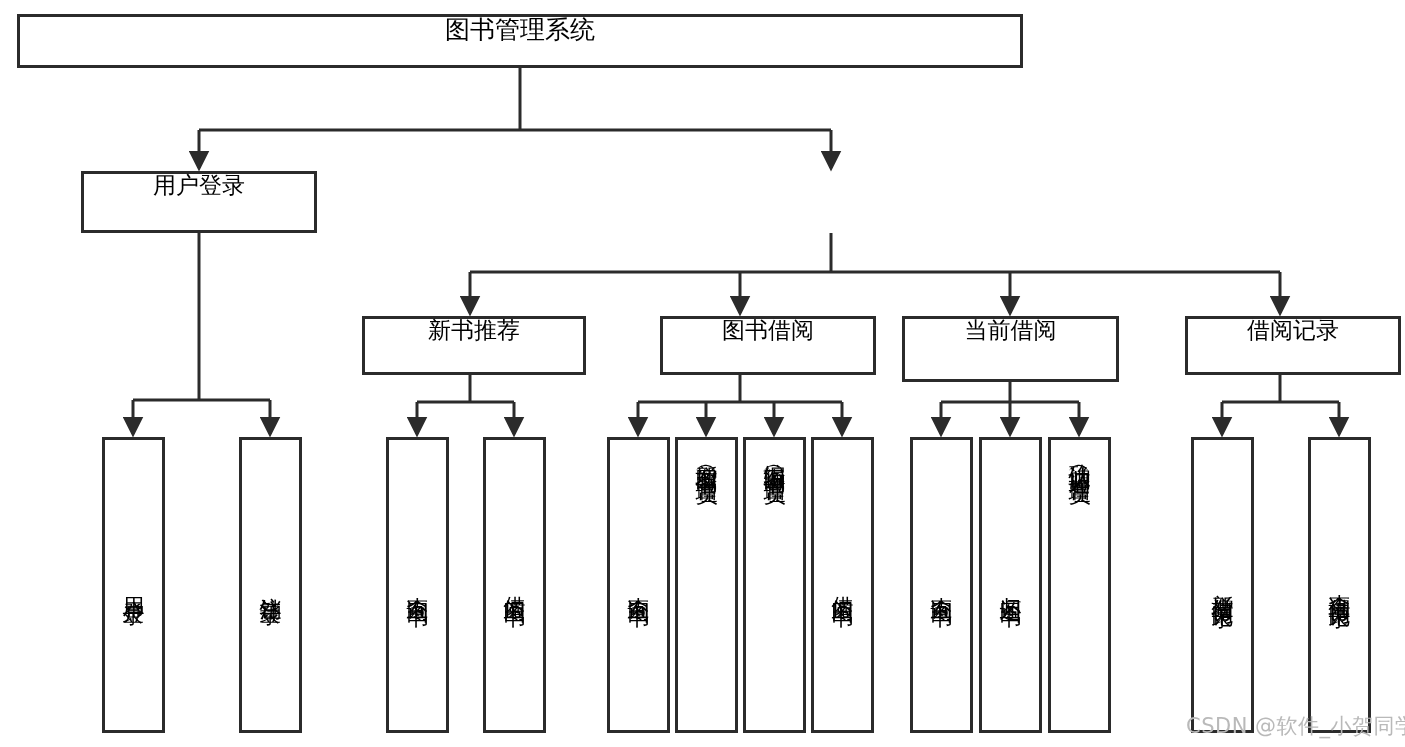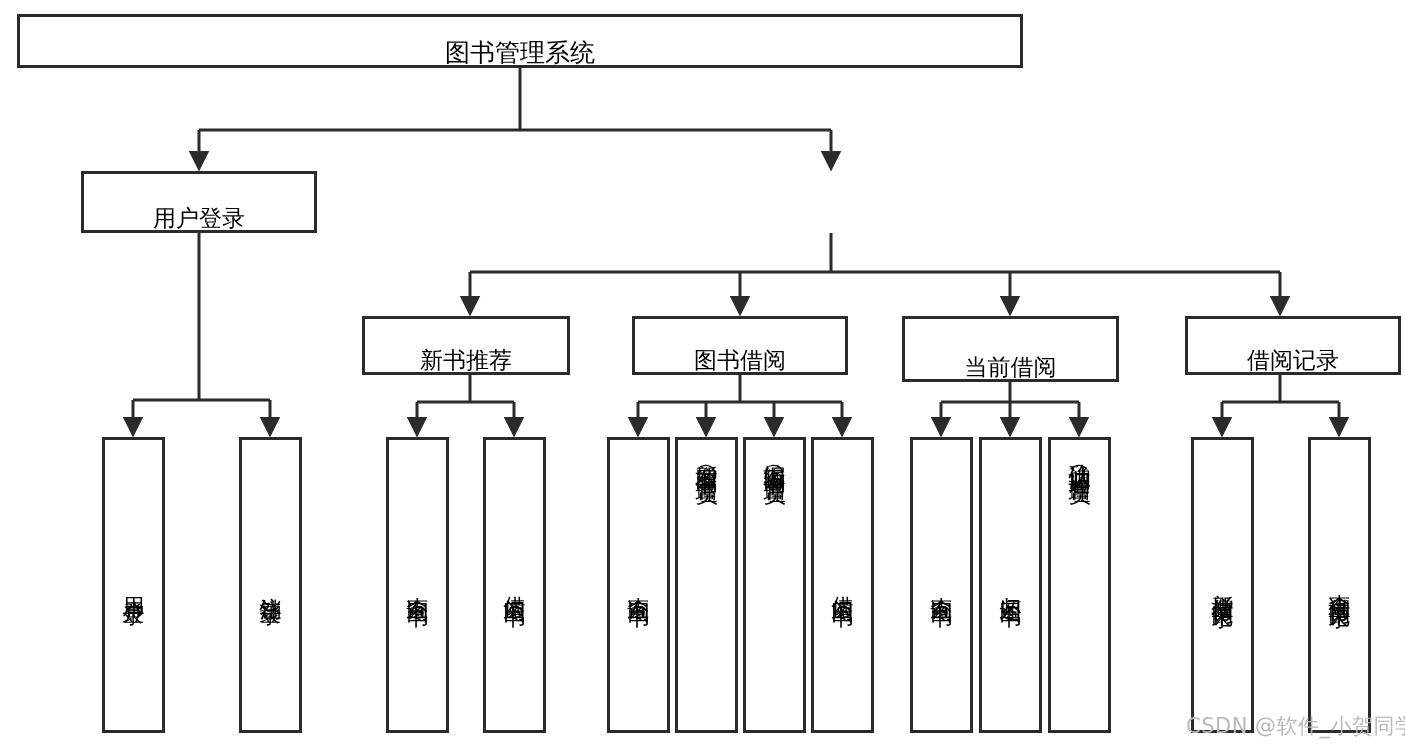--- a/index.html
+++ b/index.html
@@ -26,21 +26,21 @@
     width: 1405px;
     height: 747px;
     pointer-events: none;
   }
   .node {
     position: absolute;
     box-sizing: border-box;
     background: #ffffff;
     border: 3px solid #2b2b2b;
     display: flex;
-    align-items: flex-end;
+    align-items: flex-start;
     justify-content: center;
     text-align: center;
   }
   .node.lvl0 { font-size: 25px; }
   .node.lvl1 { font-size: 23px; }
   .node.lvl2 { font-size: 23px; }
   .node.leaf {
     font-size: 22px;
     align-items: flex-start;
     padding-top: 0;
@@ -132,24 +132,24 @@
   </svg>
 
   <div class="node lvl0" style="left:17px; top:14px; width:1006px; height:54px;">
     <span class="htext">图书管理系统</span>
   </div>
 
   <div class="node lvl1" style="left:81px; top:171px; width:236px; height:62px;">
     <span class="htext">用户登录</span>
   </div>
 
-  <div class="node lvl2" style="left:362px; top:316px; width:208px; height:59px;">
+  <div class="node lvl2" style="left:362px; top:316px; width:224px; height:59px;">
     <span class="htext">新书推荐</span>
   </div>
-  <div class="node lvl2" style="left:632px; top:316px; width:216px; height:59px;">
+  <div class="node lvl2" style="left:660px; top:316px; width:216px; height:59px;">
     <span class="htext">图书借阅</span>
   </div>
   <div class="node lvl2" style="left:902px; top:316px; width:217px; height:66px;">
     <span class="htext">当前借阅</span>
   </div>
   <div class="node lvl2" style="left:1172px; top:316px; width:216px; height:59px;margin-left:13px;">
     <span class="htext">借阅记录</span>
   </div>
 
   <div class="node leaf" style="left:102px; top:437px; width:63px; height:296px;">

